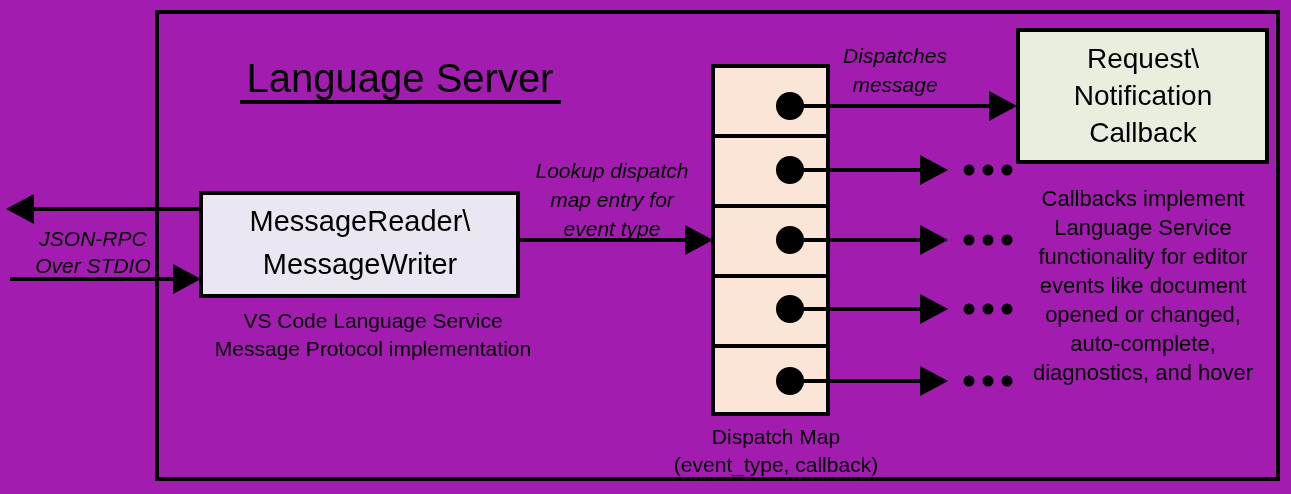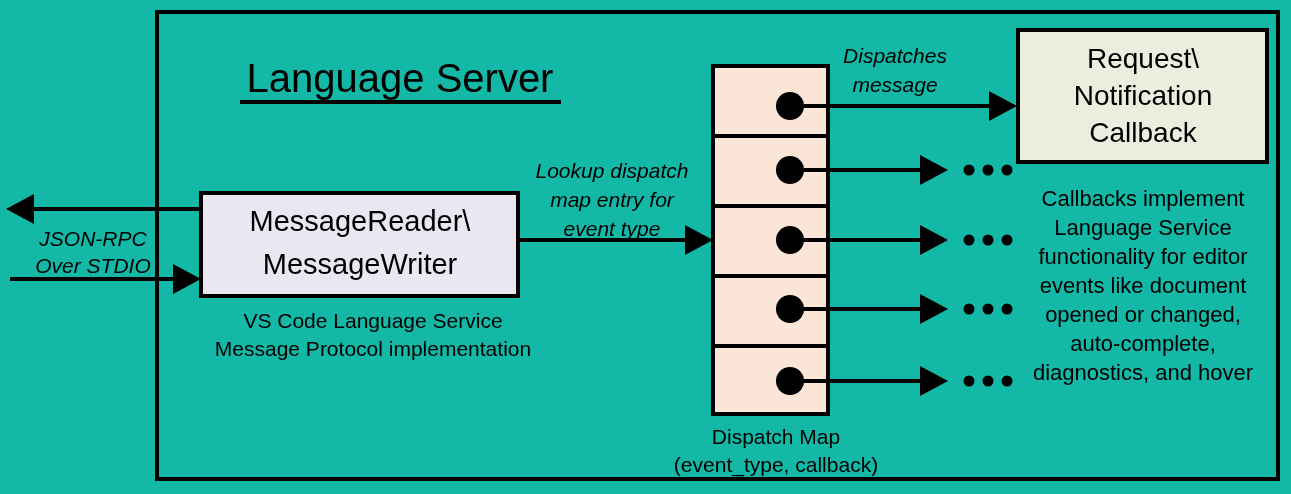--- a/index.html
+++ b/index.html
@@ -7,21 +7,21 @@
     padding: 0;
     background: #ffffff;
   }
   body {
     font-family: "Liberation Sans", sans-serif;
   }
   #stage {
     position: relative;
     width: 1291px;
     height: 494px;
-    background: #14b8a6;
+    background: #a21caf;
     overflow: hidden;
   }
   svg.diagram {
     position: absolute;
     left: 0;
     top: 0;
     width: 1291px;
     height: 494px;
   }
   text {

